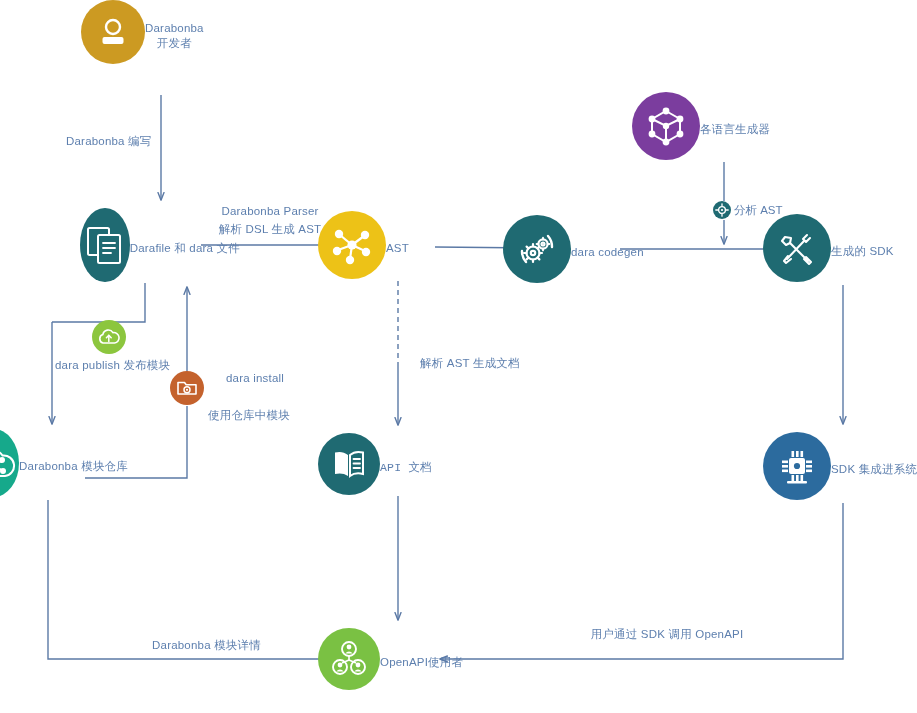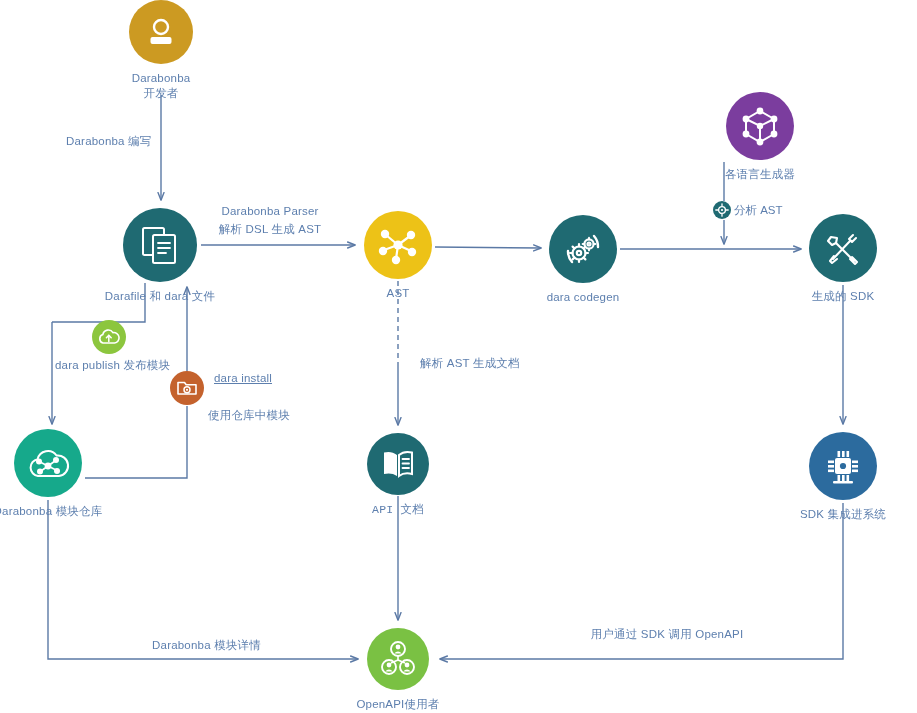--- a/index.html
+++ b/index.html
@@ -17,21 +17,21 @@
   }
   svg.wires{
     position:absolute; left:0; top:0;
     width:917px; height:713px;
     pointer-events:none;
   }
   
   .node{
     position:absolute;
     display:flex;
-    flex-direction:column;
+    flex-direction:row;
     align-items:center;
     width:160px;
     margin-left:-80px;
   }
   .disc{
     border-radius:50%;
     display:flex;
     align-items:center;
     justify-content:center;
     box-sizing:border-box;
@@ -193,21 +193,21 @@
             <line x1="28" y1="21.6" x2="28" y2="23.4"></line>
             <line x1="21.6" y1="17" x2="23.4" y2="17"></line>
             <line x1="32.6" y1="17" x2="34.4" y2="17"></line>
           </g>
         </g>
       </svg>
     </div>
     <div class="node-label">dara codegen</div>
   </div>
 
-  <div class="node" style="left:760px; top:92px;">
+  <div class="node" style="left:712px; top:92px;">
     <div class="disc" style="width:68px;height:68px;background:#7b3d9e;">
       <svg width="44" height="44" viewBox="0 0 44 44" aria-hidden="true">
         <g stroke="#fff" stroke-width="2" fill="none">
           <path d="M22 7 L36 15 L36 30 L22 38 L8 30 L8 15 Z"></path>
           <path d="M8 15 L22 22 L36 15"></path>
           <path d="M22 22 L22 38"></path>
         </g>
         <g fill="#fff">
           <circle cx="22" cy="7" r="3.4"></circle>
           <circle cx="36" cy="15" r="3.4"></circle>
@@ -366,21 +366,21 @@
     <span style="font-size:11.5px;color:#5d7fae;white-space:nowrap;">分析 AST</span>
   </div>
 
   <div class="elabel" style="left:66px; top:133px;">Darabonba 编写</div>
 
   <div class="elabel ctr" style="left:270px; top:203px;">Darabonba Parser</div>
   <div class="elabel ctr" style="left:270px; top:221px;">解析 DSL 生成 AST</div>
 
   <div class="elabel" style="left:55px; top:357px;">dara publish 发布模块</div>
 
-  <div class="elabel" style="left:214px; top:370px;text-decoration:underline;">dara install</div>
+  <div class="elabel" style="left:226px; top:370px;">dara install</div>
   <div class="elabel" style="left:208px; top:407px;">使用仓库中模块</div>
 
   <div class="elabel" style="left:420px; top:355px;">解析 AST 生成文档</div>
 
   <div class="elabel ctr" style="left:198px; top:637px;padding-left:17px;">Darabonba 模块详情</div>
 
   <div class="elabel ctr" style="left:667px; top:626px;">用户通过 SDK 调用 OpenAPI</div>
 
 </div>
 

